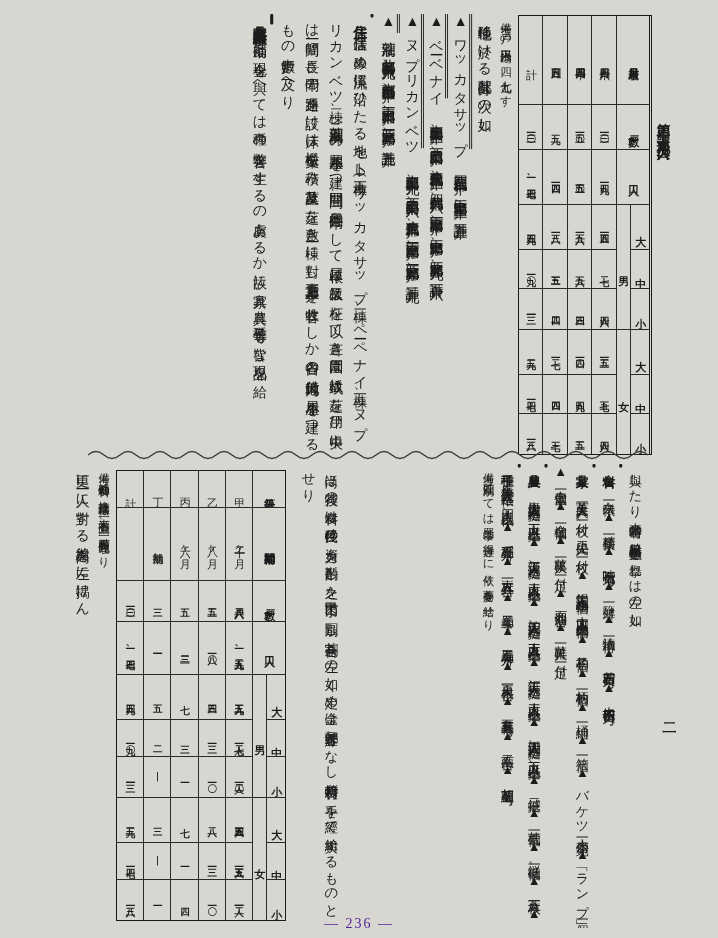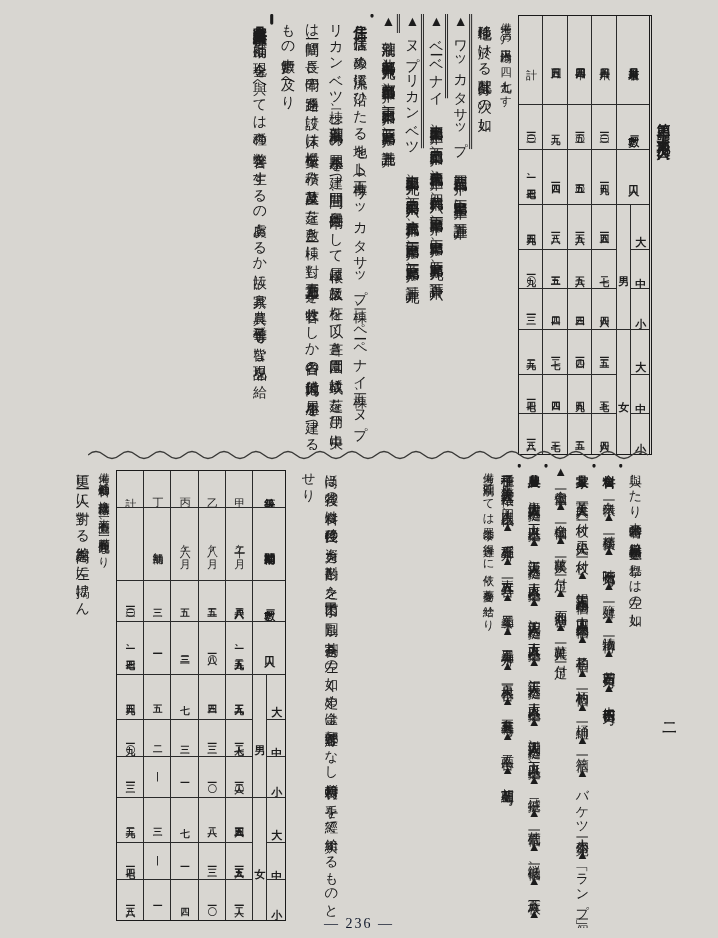--- a/index.html
+++ b/index.html
@@ -45,21 +45,21 @@
     position:absolute;left:650px;top:112px;height:190px;width:22px;
     writing-mode:vertical-rl;font-size:13.5px;font-weight:bold;letter-spacing:3px;
   }
   .running-header .gap{display:inline-block;block-size:14px;}
   .sec-marker{
     position:absolute;left:658px;top:712px;width:20px;
     writing-mode:vertical-rl;font-size:14px;font-weight:bold;
   }
   .page-number{
     position:absolute;left:0;right:0;bottom:6px;
-    text-align:center;font-size:14px;letter-spacing:2px;color:#0f172a;
+    text-align:center;font-size:14px;letter-spacing:2px;color:#4c1d95;
   }
   
   .jtable{
     position:absolute;
     display:flex;flex-direction:row-reverse;
     border:1.6px solid #1a1a1a;
     background:#d8d6d1;
   }
   .jtable .col{
     display:flex;flex-direction:column;

